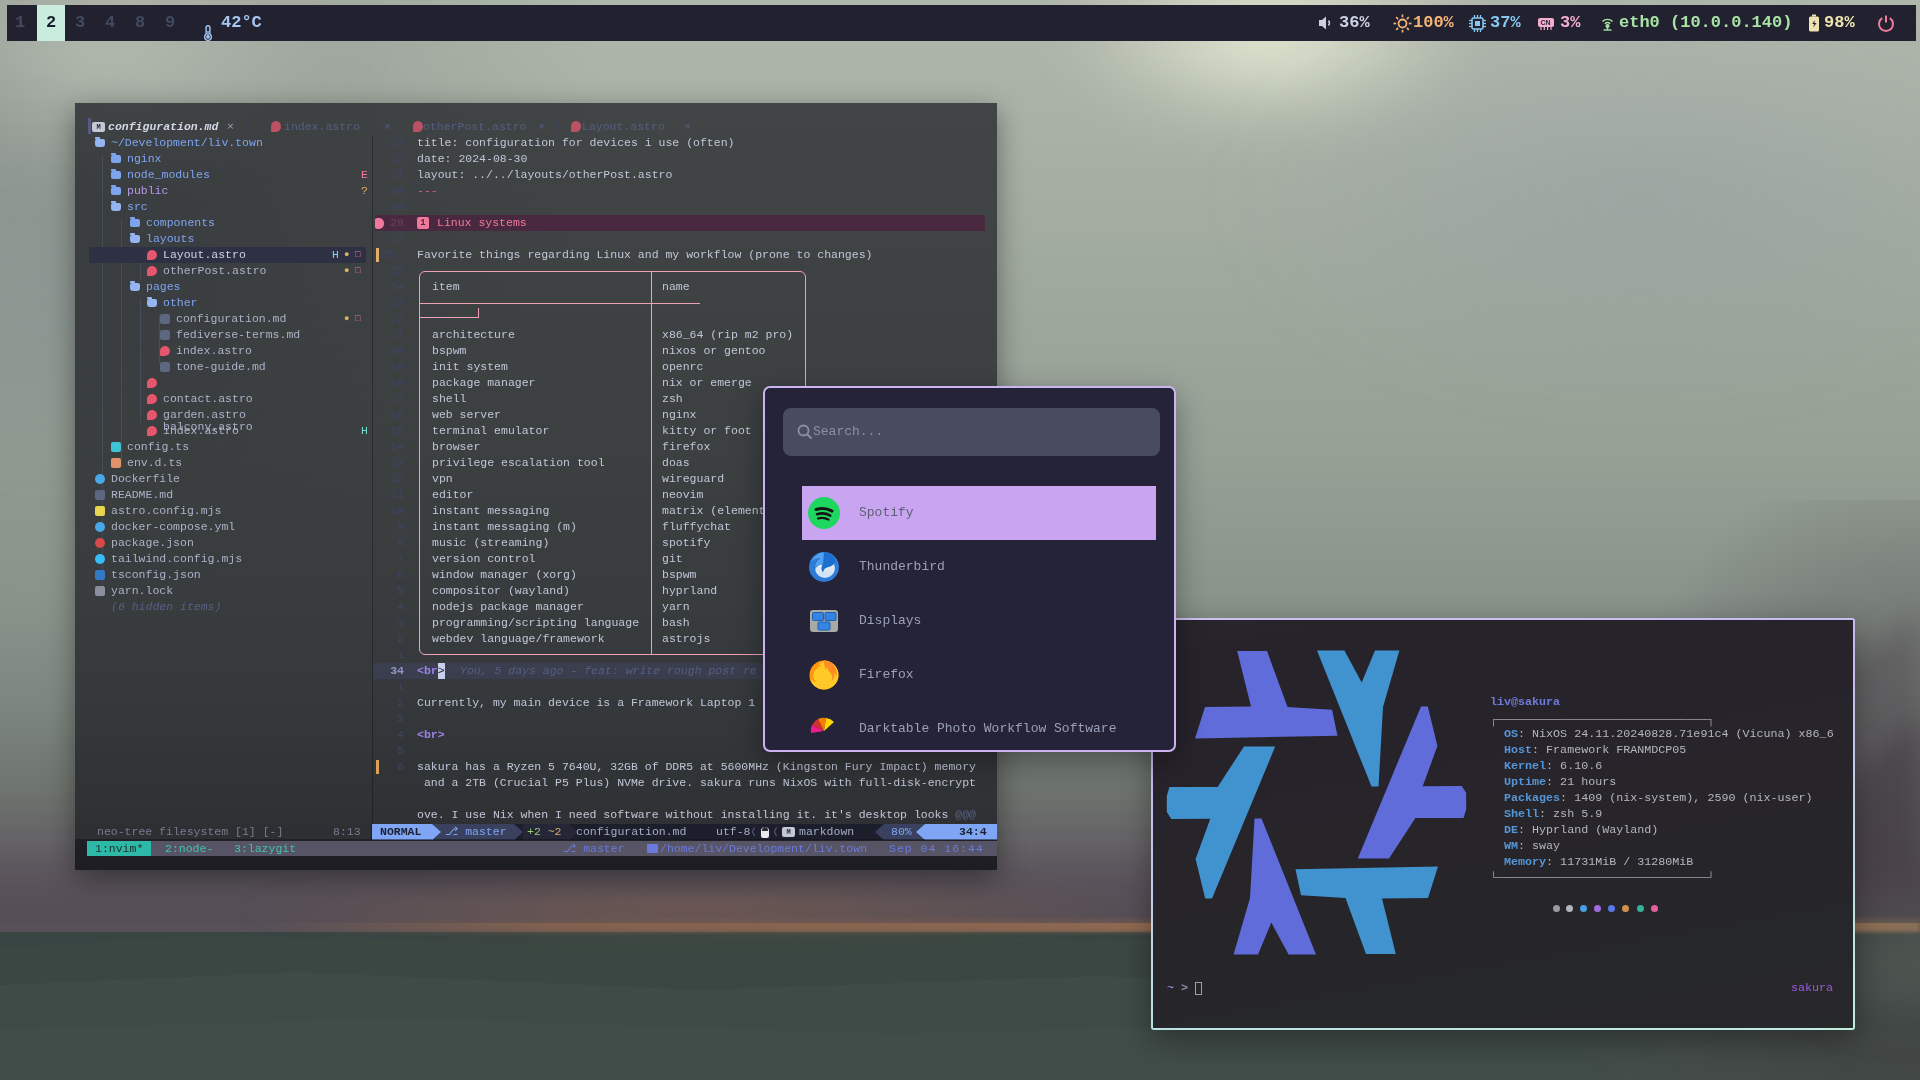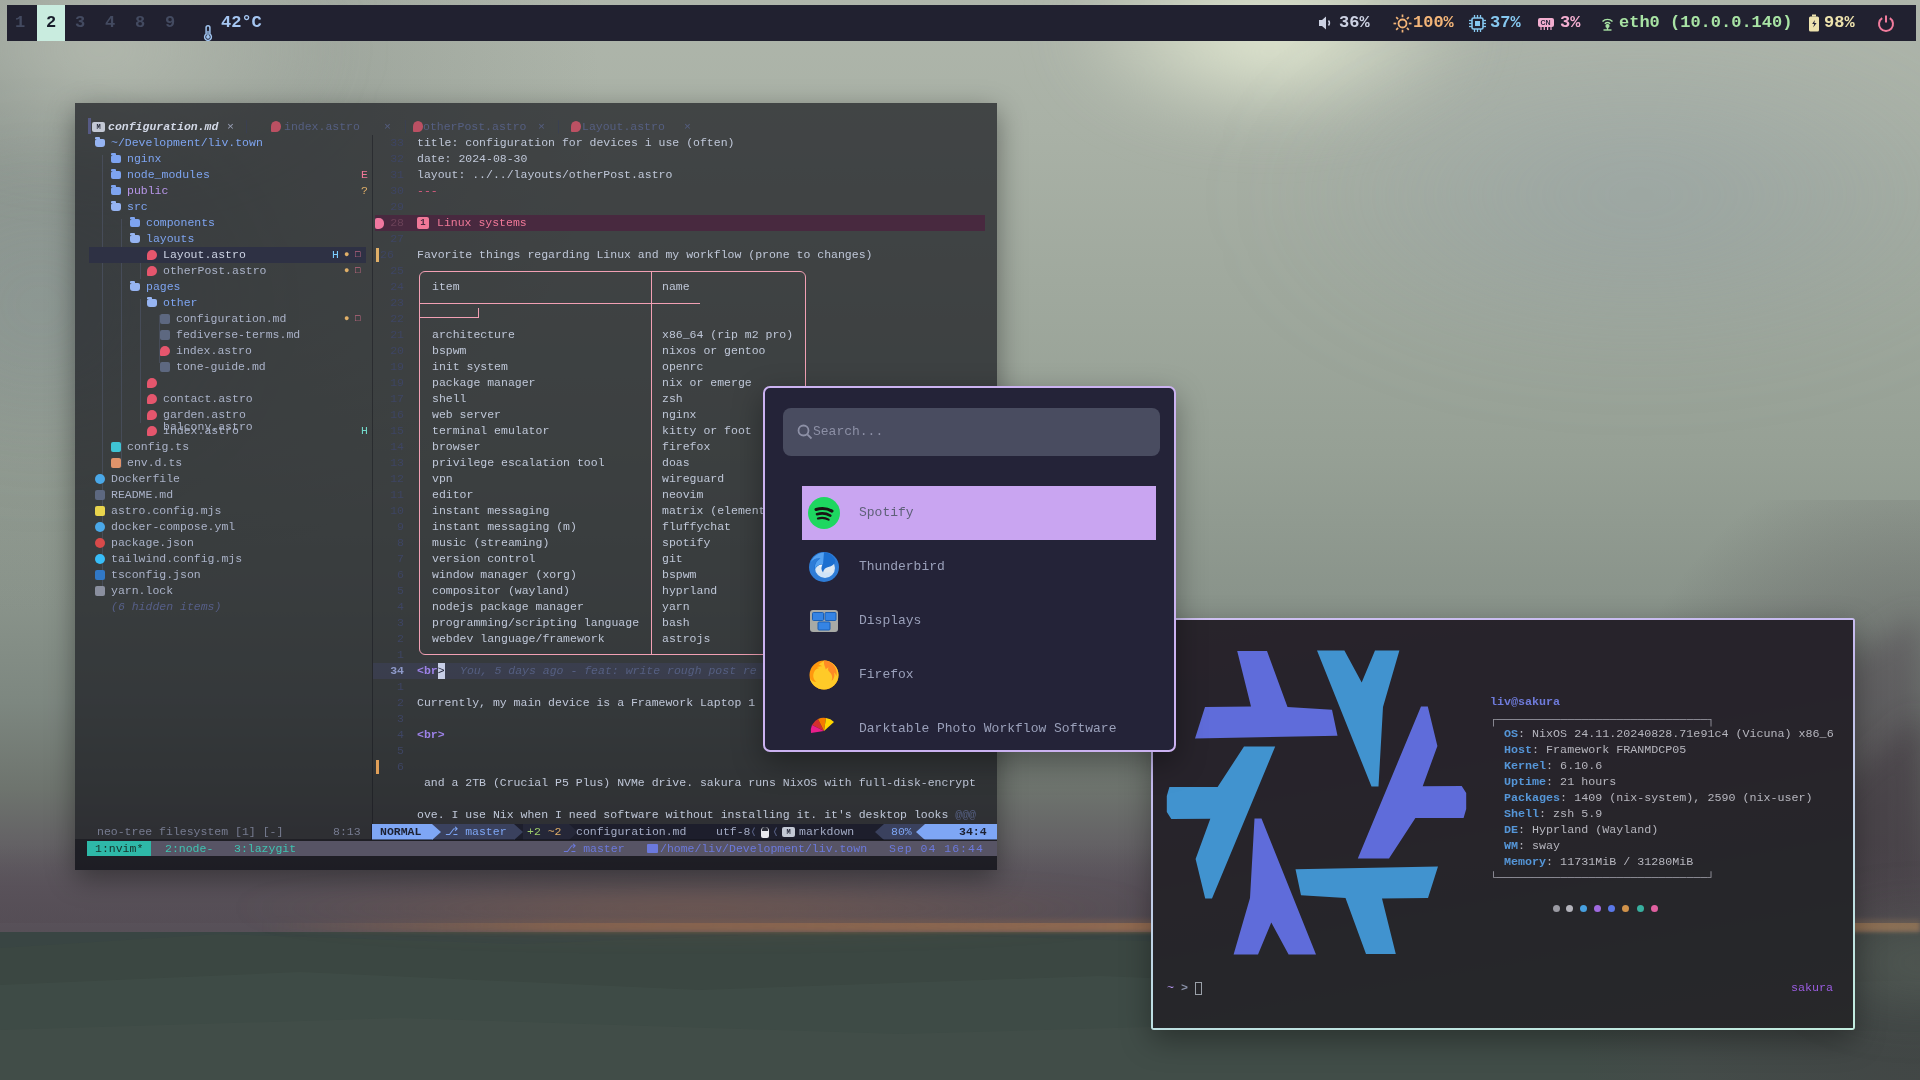--- a/index.html
+++ b/index.html
@@ -339,20 +339,21 @@
 <div class="r" style="left:362.7px;top:560px;width:7px;background:#c8cfe8;color:#23263a">&gt;</div>
 <div class="r" style="left:385px;top:560px;color:#555f82;font-style:italic;">You, 5 days ago - feat: write rough post re</div>
 <div class="r" style="left:305px;top:576px;width:24px;text-align:right;color:#3e4563;">1</div>
 <div class="r" style="left:342px;top:592px;color:#bfc7d8;text-align:right;">Currently, my main device is a Framework Laptop 1</div>
 <div class="r" style="left:305px;top:592px;width:24px;text-align:right;color:#3e4563;">2</div>
 <div class="r" style="left:305px;top:608px;width:24px;text-align:right;color:#3e4563;">3</div>
 <div class="r" style="left:342px;top:624px;color:#9d82e8;font-weight:bold">&lt;br&gt;</div>
 <div class="r" style="left:305px;top:624px;width:24px;text-align:right;color:#3e4563;">4</div>
 <div class="r" style="left:305px;top:640px;width:24px;text-align:right;color:#3e4563;">5</div>
 <span style="position:absolute;left:301px;top:657px;width:3px;height:14px;background:#e09f58"></span>
+<div class="r" style="left:342px;top:656px;color:#bfc7d8;">sakura has a Ryzen 5 7640U, 32GB of DDR5 at 5600MHz (Kingston Fury Impact) memory</div>
 <div class="r" style="left:342px;top:672px;color:#bfc7d8;"> and a 2TB (Crucial P5 Plus) NVMe drive. sakura runs NixOS with full-disk-encrypt</div>
 <div class="r" style="left:305px;top:656px;width:24px;text-align:right;color:#3e4563;">6</div>
 <div class="r" style="left:342px;top:704px;color:#bfc7d8;">ove. I use Nix when I need software without installing it. it's desktop looks <span style="color:#555f82">@@@</span></div>
 <div style="position:absolute;left:296px;top:721px;width:626px;height:16px;background:#1d1e2c"></div>
 <div class="r" style="left:22px;top:721px;color:#767b90;">neo-tree filesystem [1] [-]</div>
 <div class="r" style="left:258px;top:721px;color:#767b90;">8:13</div>
 <div style="position:absolute;left:297px;top:721px;width:60px;height:16px;background:#7ea6f5"></div>
 <div style="position:absolute;left:357px;top:721px;width:0;height:0;border-top:8px solid transparent;border-bottom:8px solid transparent;border-left:9px solid #7ea6f5;z-index:3"></div>
 <div style="position:absolute;left:357px;top:721px;width:82px;height:16px;background:#3a415e"></div>
 <div style="position:absolute;left:439px;top:721px;width:0;height:0;border-top:8px solid transparent;border-bottom:8px solid transparent;border-left:9px solid #3a415e;z-index:3"></div>

